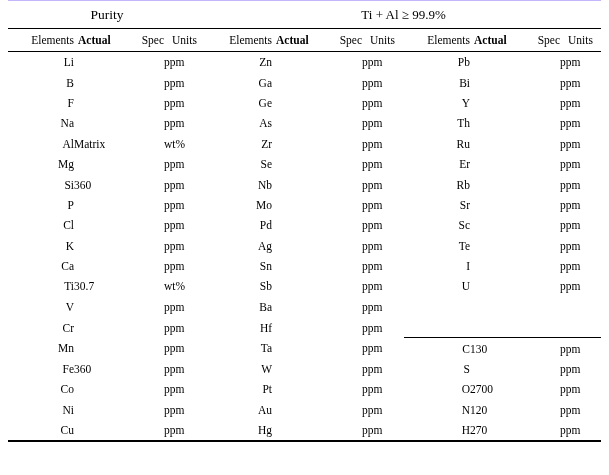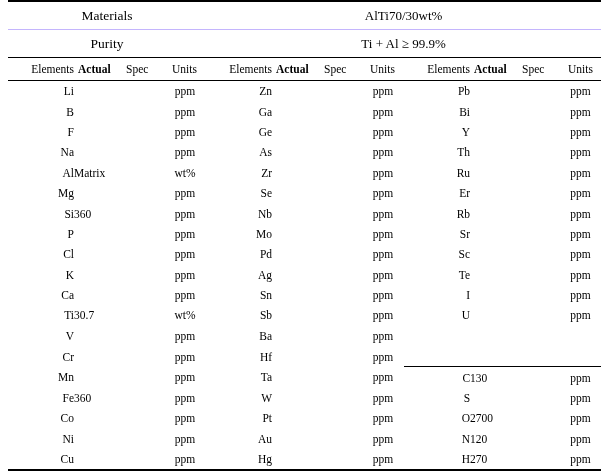--- a/index.html
+++ b/index.html
@@ -51,32 +51,32 @@
   
   .colhdr td {
     height: 22px;
     font-size: 11.5px;
     text-align: center;
     border-top: 1px solid #000;
     border-bottom: 1px solid #000;
   }
   .colhdr td.elements { text-align: right; padding-left: 14px; }
   .colhdr td.actual { text-align: left; padding-left: 4px; font-weight: bold; }
-  .colhdr td.spec { text-align: left; padding-left: 2px; }
+  .colhdr td.spec { text-align: right; padding-left: 2px; }
   .colhdr td.units { text-align: left; padding-left: 8px; }
 
   
   .data-row td {
     height: 20.4px;
     font-size: 11.5px;
   }
   td.c-el   { text-align: right; }
   td.c-act  { text-align: left; padding-left: 4px; }
   td.c-spec { text-align: left; }
-  td.c-un   { text-align: center; padding-left: 8px; }
+  td.c-un   { text-align: left; padding-left: 8px; }
 
   
   td.sep-top { border-top: 1px solid #000; }
 
   
   .lastrule td { border-top: 2px solid #000; height: 0; }
 </style>
 </head>
 <body>
 
@@ -90,24 +90,20 @@
       <col style="width:66px">
         <col style="width:50px">
         <col style="width:40px">
         <col style="width:42px">
       <col style="width:66px">
         <col style="width:50px">
         <col style="width:40px">
         <col style="width:41px">
     </colgroup>
     <tbody>
-      <tr class="hdr-row rule-top">
-        <td colspan="4">Materials</td>
-        <td colspan="8" class="val">AlTi70/30wt%</td>
-      </tr>
       <tr class="hdr-row rule-thin">
         <td colspan="4">Purity</td>
         <td colspan="8" class="val">Ti + Al ≥ 99.9%</td>
       </tr>
 
       <tr class="colhdr">
         <td class="elements">Elements</td>
         <td class="actual">Actual</td>
         <td class="spec">Spec</td>
         <td class="units">Units</td>

